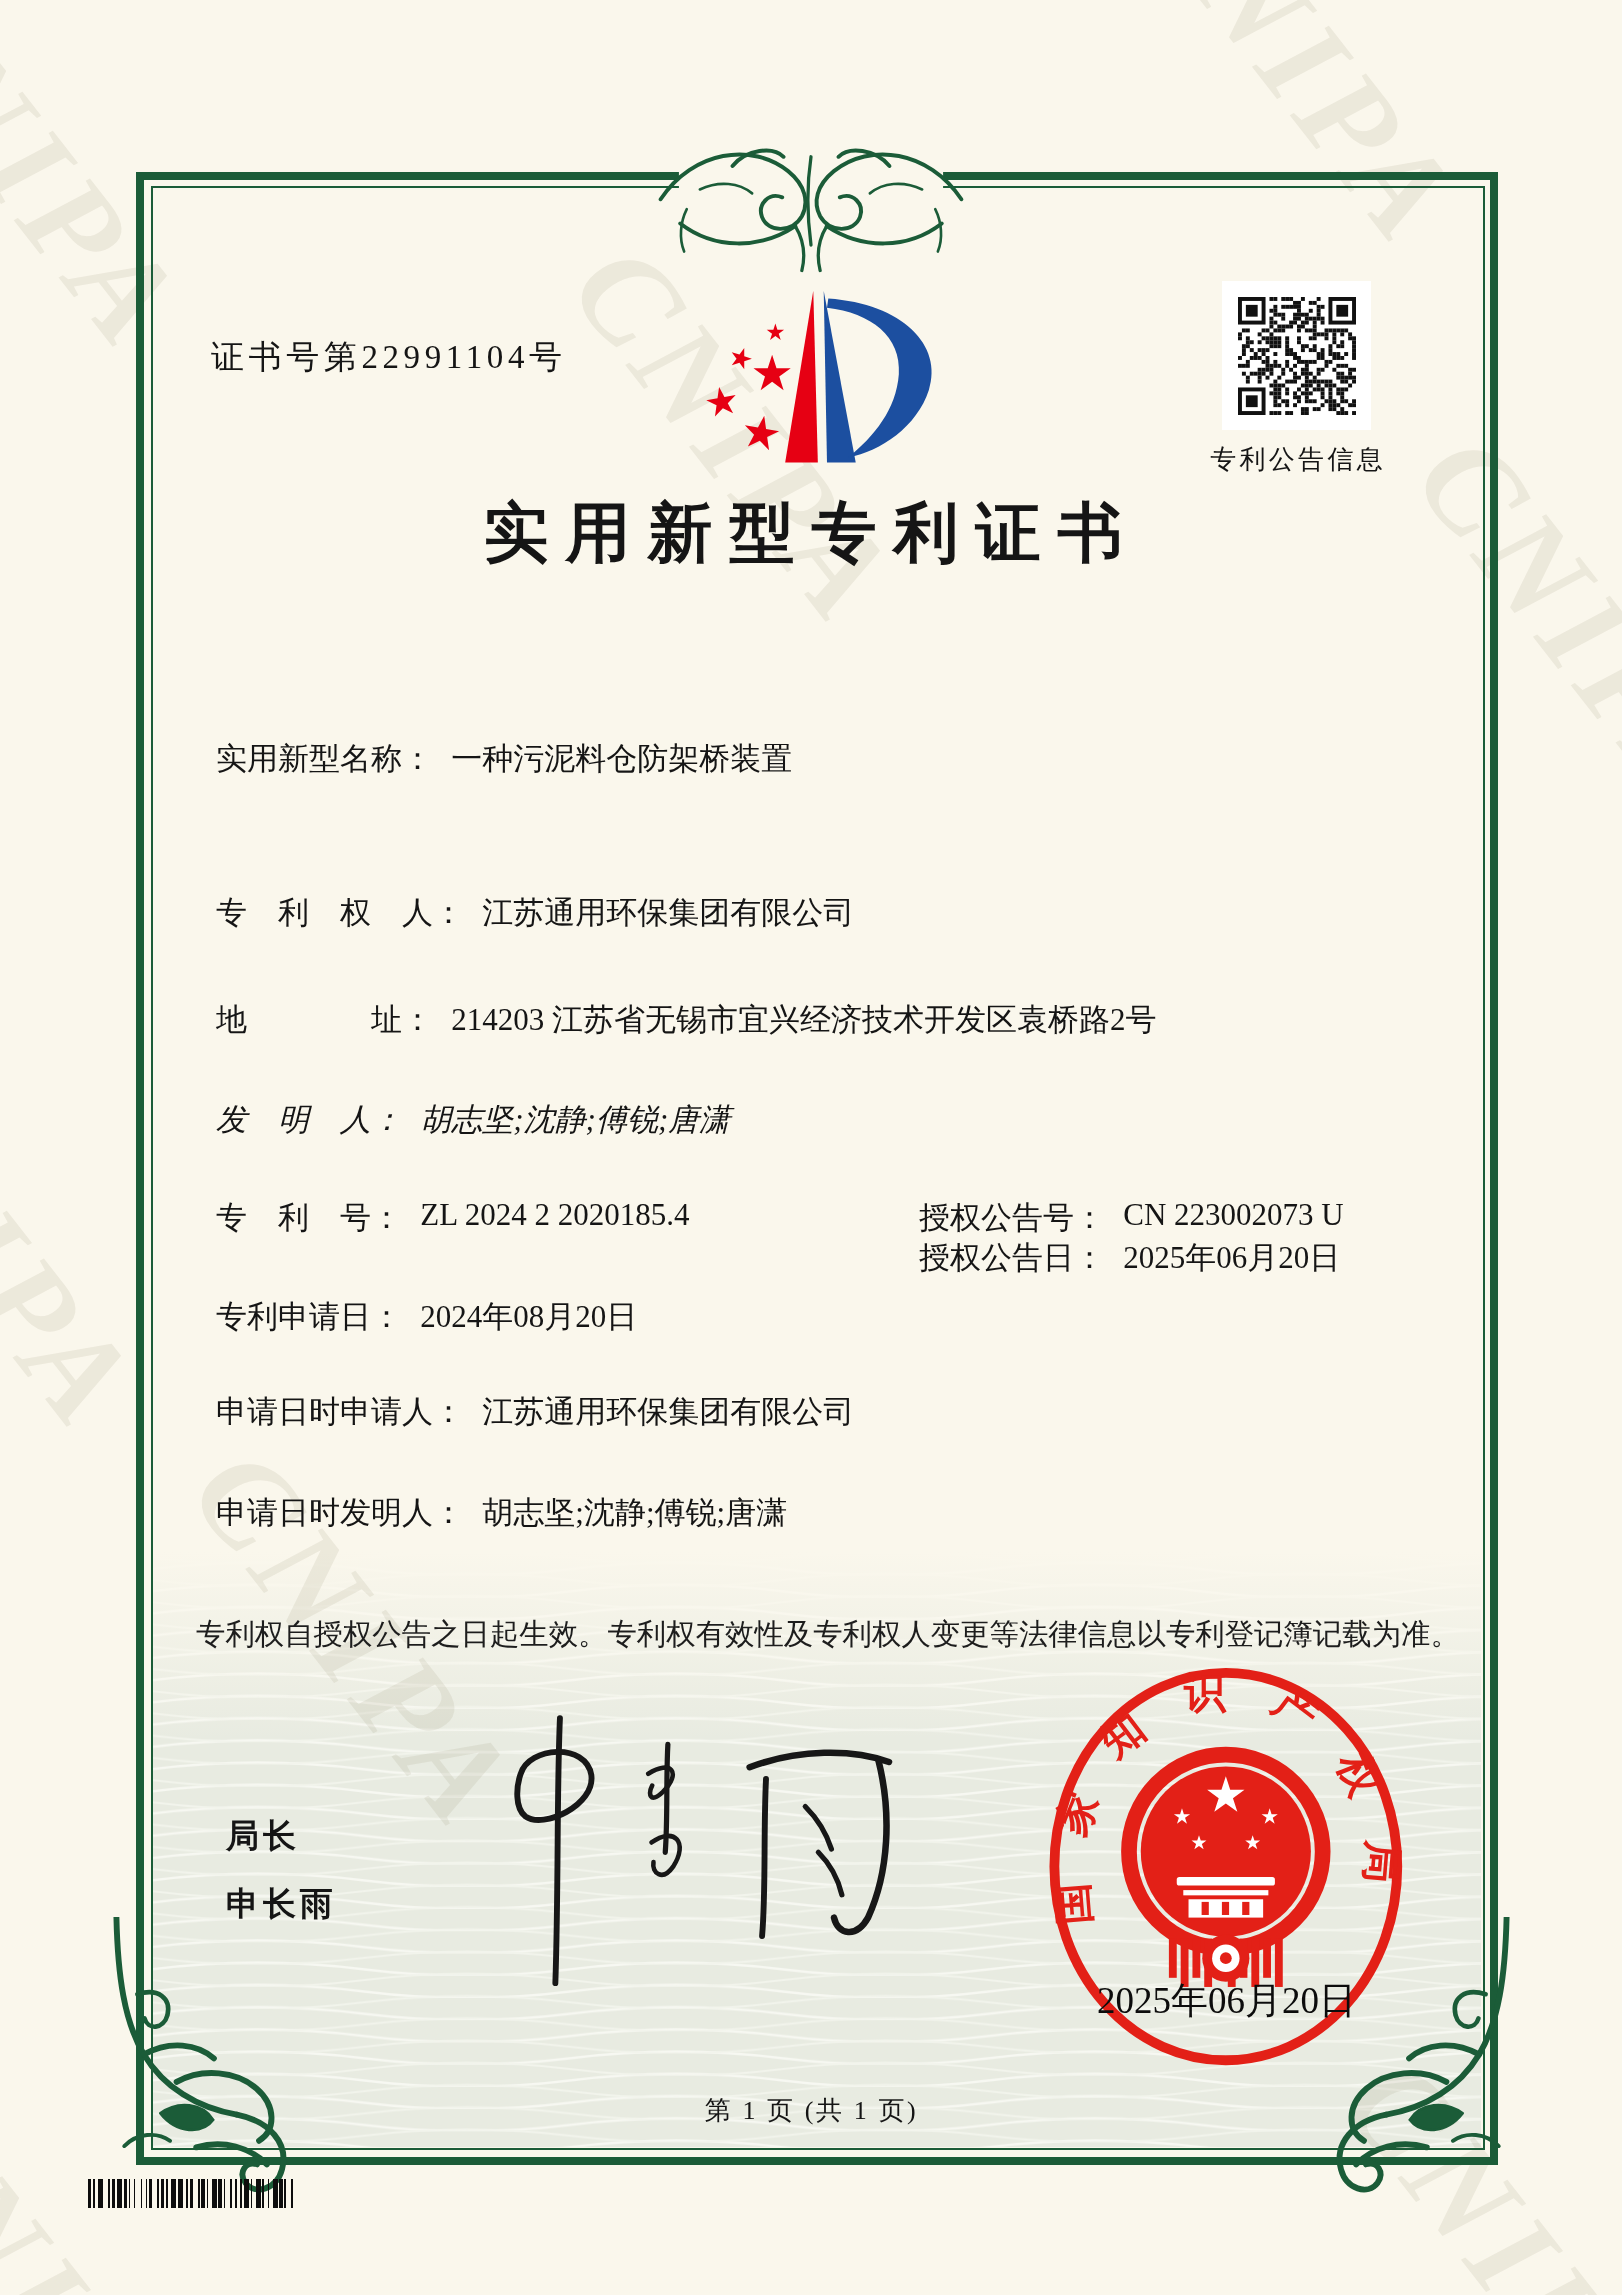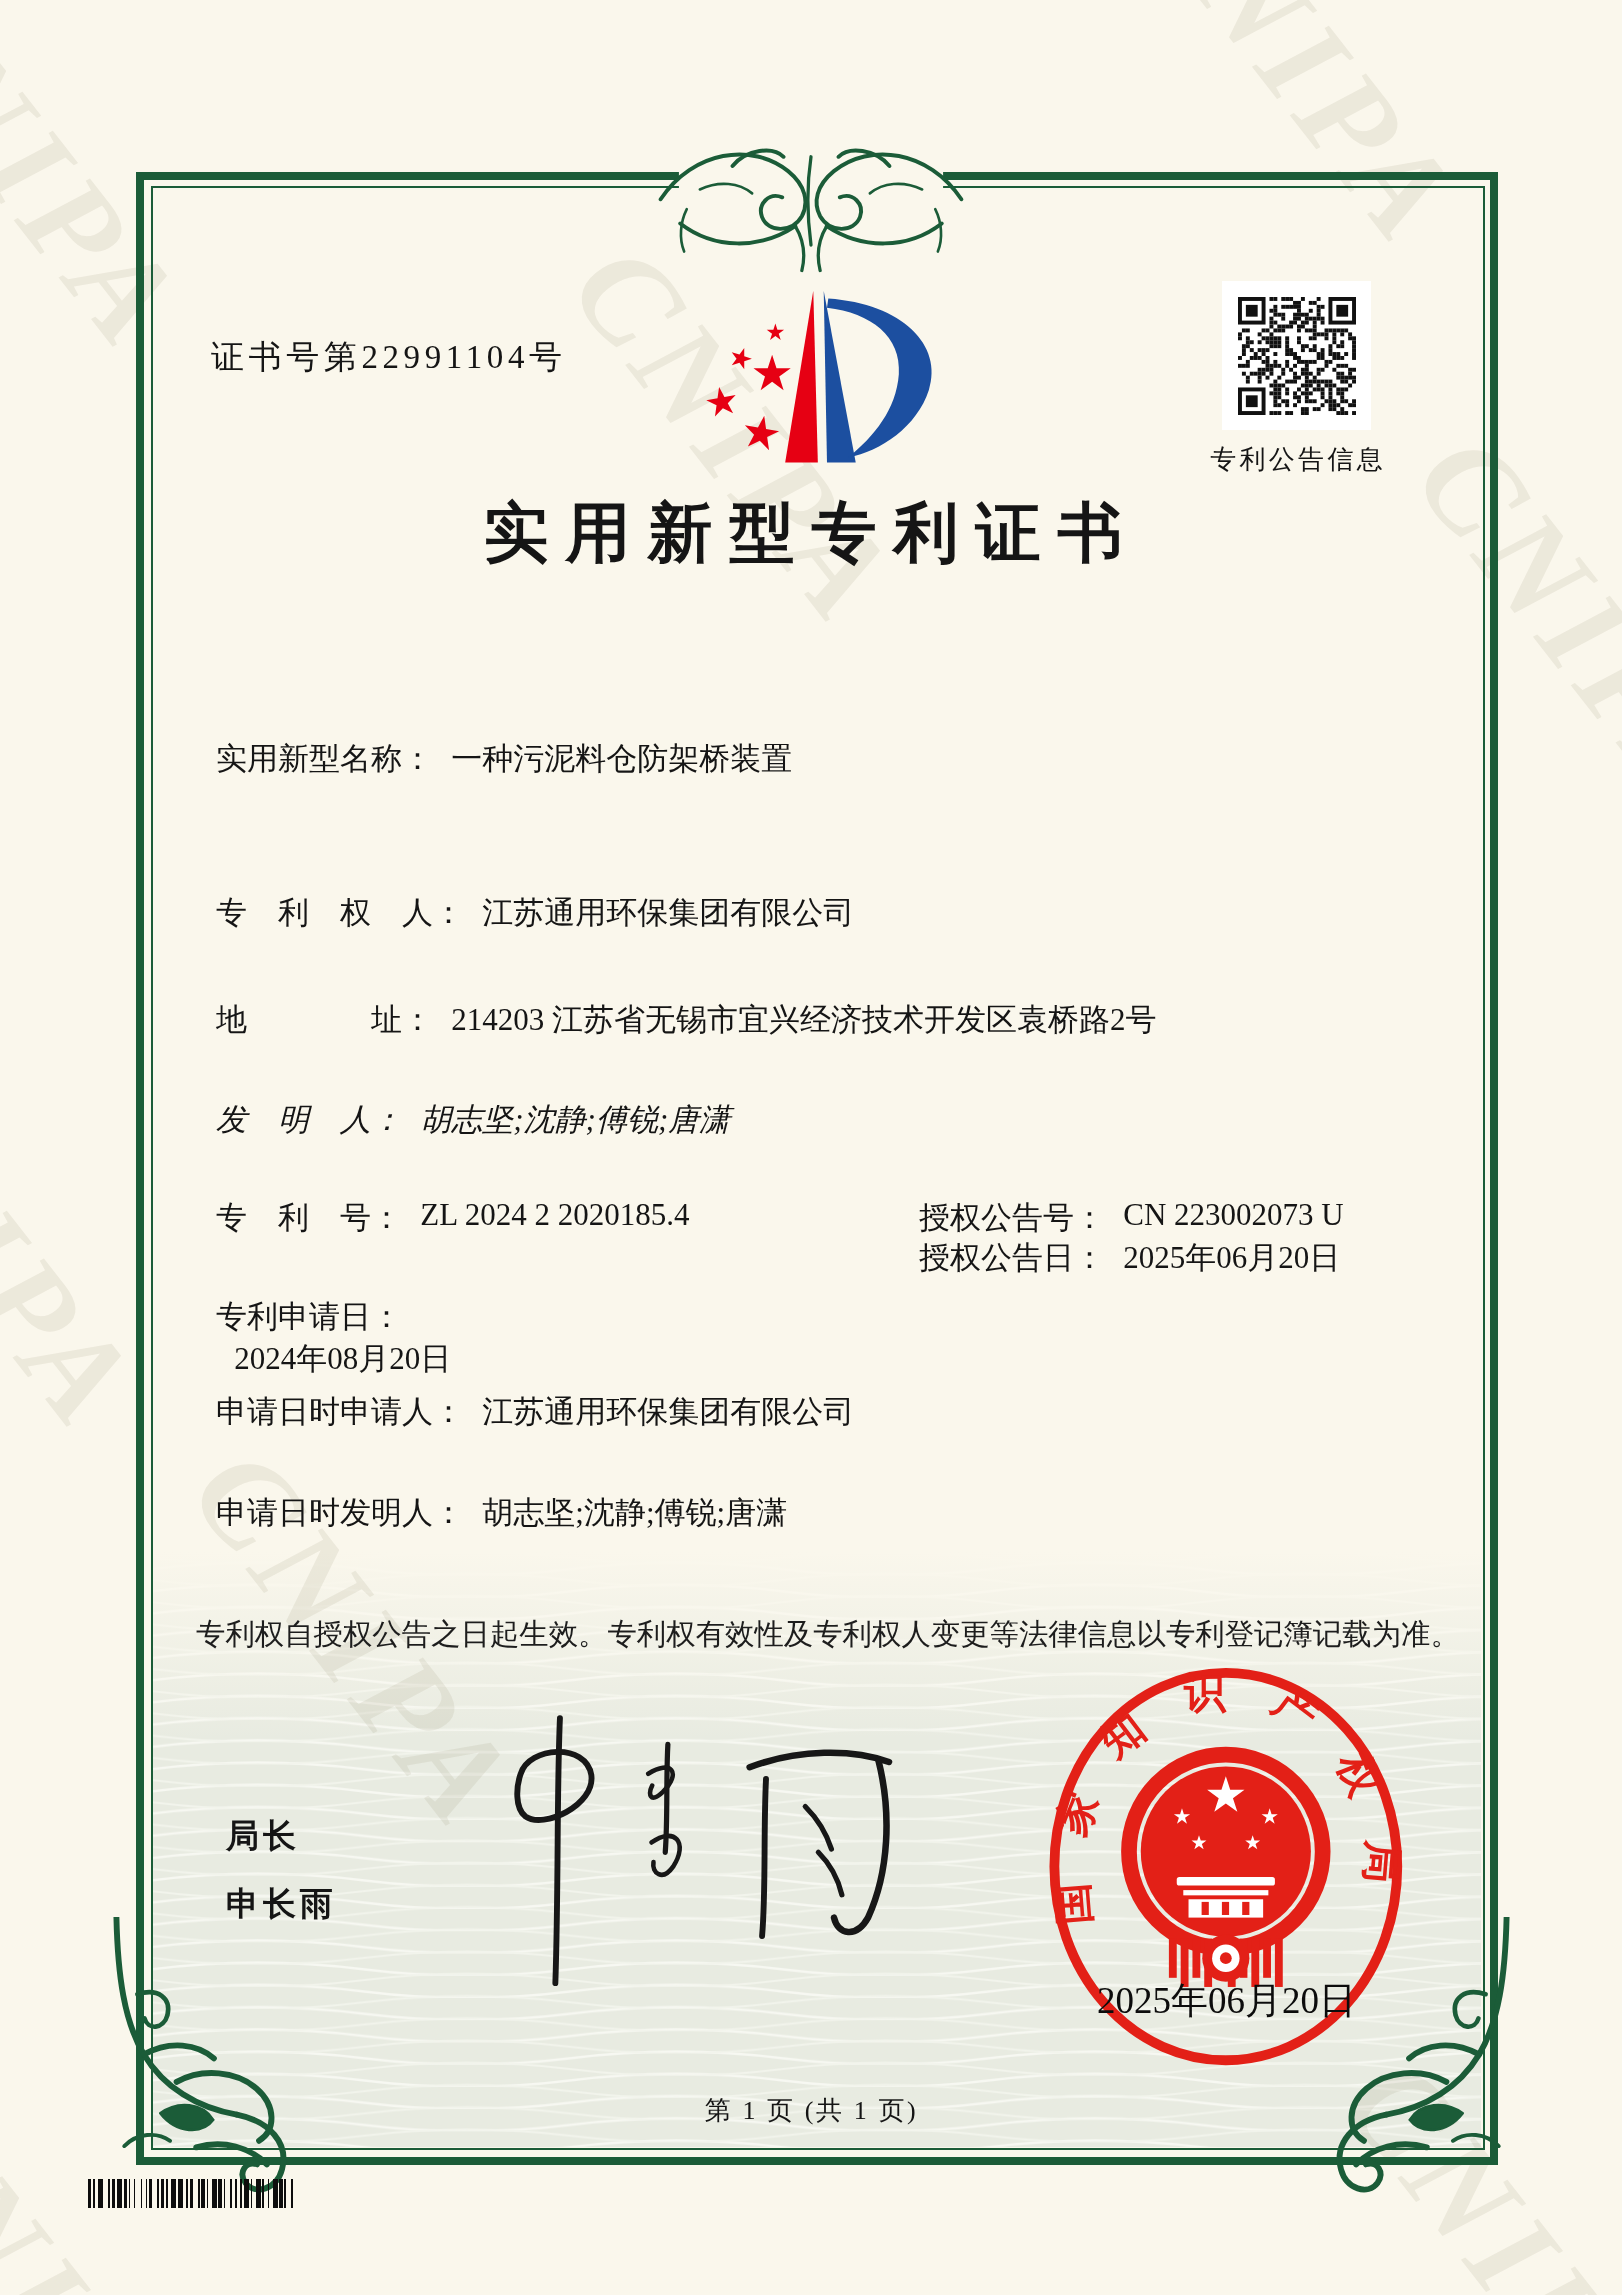--- a/index.html
+++ b/index.html
@@ -505,21 +505,21 @@
     <span class="val">胡志坚;沈静;傅锐;唐潇</span>
   </div>
   <div class="content row" style="position:absolute; left:216px; top:1197px;">
     <span class="lab">专　利　号：</span>
     <span class="val">ZL 2024 2 2020185.4</span>
   </div>
   <div class="content row" style="position:absolute; left:919px; top:1197px;">
     <span class="lab">授权公告号：</span>
     <span class="val">CN 223002073 U</span>
   </div>
-  <div class="content row" style="position:absolute; left:216px; top:1296px;flex-direction:column;">
+  <div class="content row" style="position:absolute; left:216px; top:1296px;">
     <span class="lab">专利申请日：</span>
     <span class="val">2024年08月20日</span>
   </div>
   <div class="content row" style="position:absolute; left:919px; top:1237px;justify-content:flex-end;">
     <span class="lab">授权公告日：</span>
     <span class="val">2025年06月20日</span>
   </div>
   <div class="content row" style="position:absolute; left:216px; top:1391px;">
     <span class="lab">申请日时申请人：</span>
     <span class="val">江苏通用环保集团有限公司</span>

